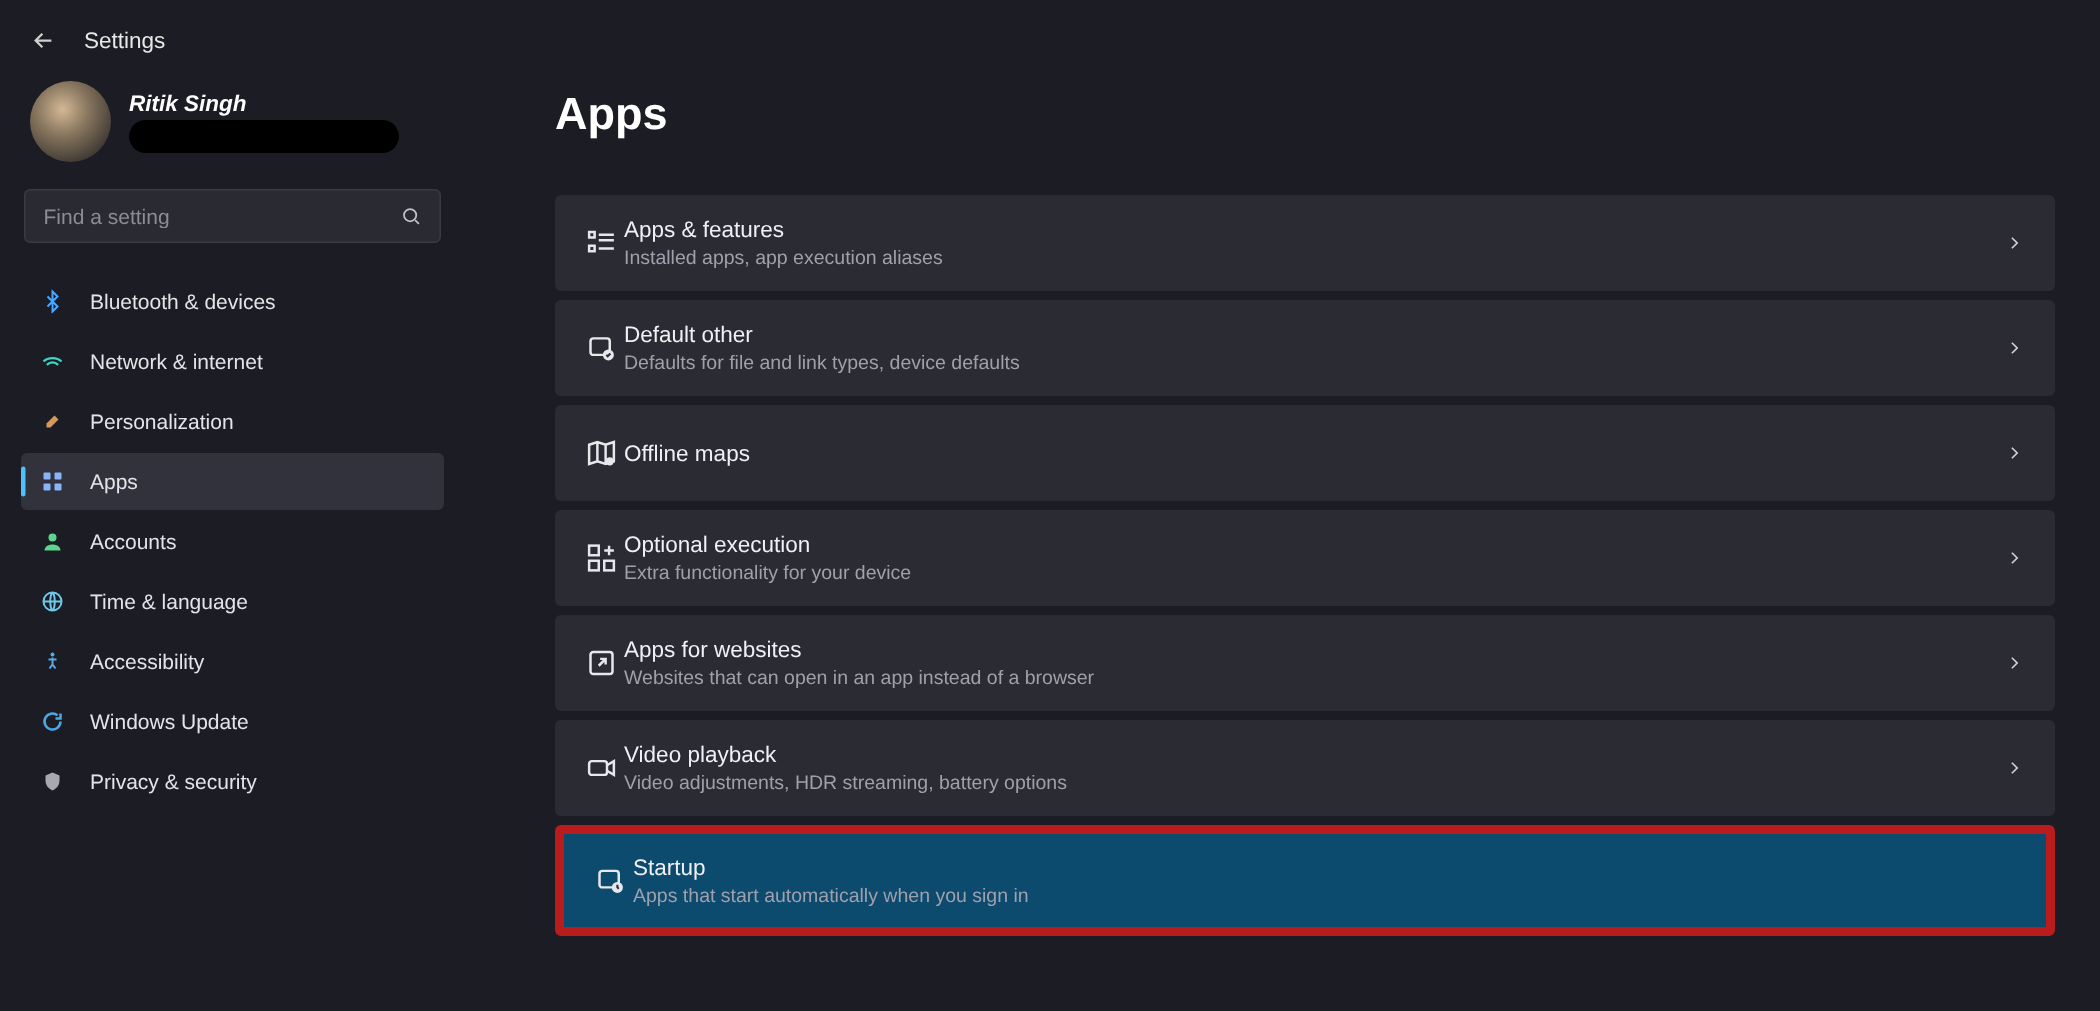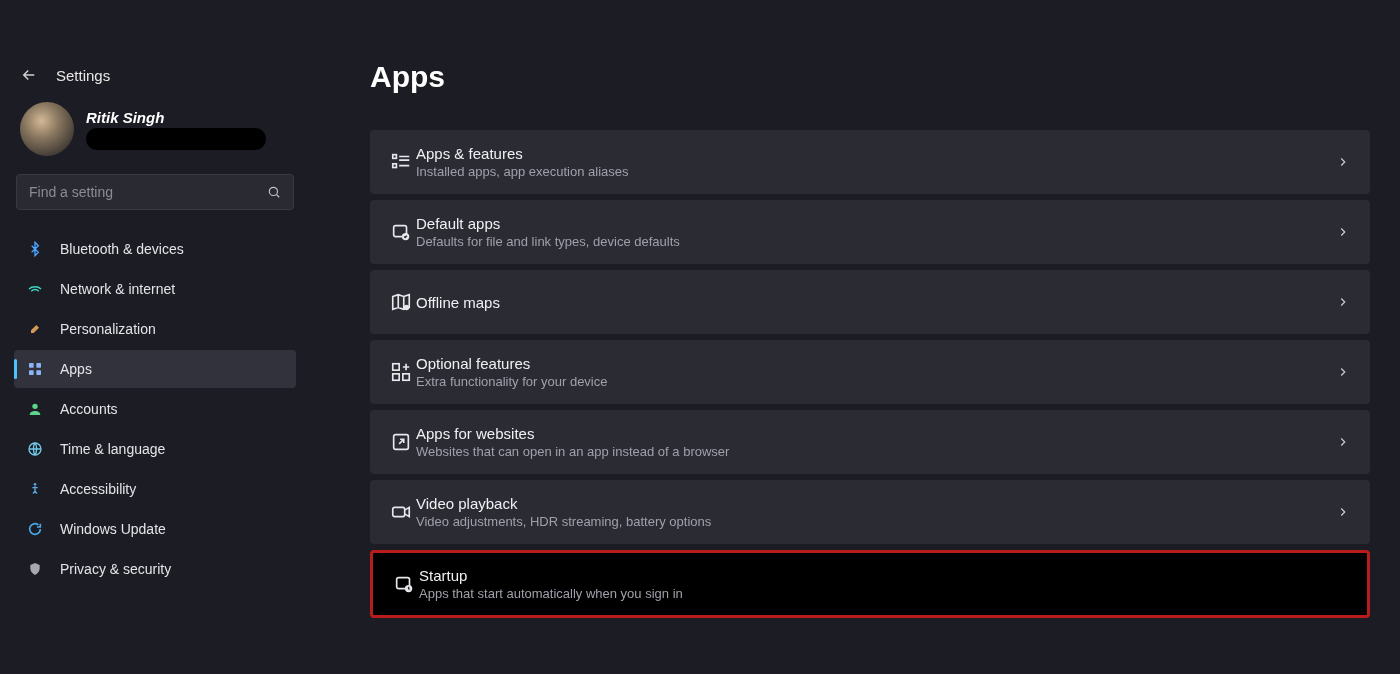--- a/index.html
+++ b/index.html
@@ -10,21 +10,20 @@
     width: 1400px;
     height: 674px;
     overflow: hidden;
     display: flex;
   }
   .sidebar {
     width: 310px;
     padding: 18px 14px;
     display: flex;
     flex-direction: column;
-    margin-top: 48px;
   }
   .header-row {
     display: flex;
     align-items: center;
     gap: 18px;
     margin-bottom: 18px;
     padding-left: 6px;
   }
   .back-arrow {
     width: 18px; height: 18px;
@@ -125,22 +124,22 @@
     display: flex;
     align-items: center;
     background: #2b2b34;
     border-radius: 4px;
     padding: 14px 20px;
     cursor: pointer;
     gap: 4px;
     min-height: 64px;
   }
   .card.highlight {
-    border: 3px solid #b91c1c;
-    background: #000000;
+    border: 6px solid #b91c1c;
+    background: #0c4a6e;
   }
   .card-icon {
     width: 22px; height: 22px;
     color: #e8e8ec;
     flex-shrink: 0;
   }
   .card-body { flex: 1; display: flex; flex-direction: column; gap: 2px; }
   .card-title { font-size: 15px; font-weight: 500; color: #f0f0f4; }
   .card-desc { font-size: 13px; color: #a0a0ac; }
   .chevron { width: 14px; height: 14px; color: #cfcfd6; }
@@ -274,21 +273,21 @@
         </svg>
     </div>
 
     <div class="card">
       <svg class="card-icon" viewBox="0 0 24 24" fill="none" stroke="currentColor" stroke-width="1.8">
           <rect x="4" y="5" width="14" height="12" rx="2"></rect>
           <circle cx="17" cy="17" r="4" fill="currentColor" stroke="none"></circle>
           <path d="M15.5 17l1 1 2-2" stroke="#2b2b34" stroke-width="1.5"></path>
         </svg>
       <div class="card-body">
-        <span class="card-title">Default apps</span>
+        <span class="card-title">Default other</span>
         <span class="card-desc">Defaults for file and link types, device defaults</span>
       </div>
       <svg class="chevron" viewBox="0 0 24 24" fill="none" stroke="currentColor" stroke-width="2">
           <path d="M9 6l6 6-6 6"></path>
         </svg>
     </div>
 
     <div class="card">
       <svg class="card-icon" viewBox="0 0 24 24" fill="none" stroke="currentColor" stroke-width="1.8">
           <path d="M3 6l6-2 6 2 6-2v14l-6 2-6-2-6 2V6zM9 4v14M15 6v14"></path>
@@ -303,21 +302,21 @@
     </div>
 
     <div class="card">
       <svg class="card-icon" viewBox="0 0 24 24" fill="none" stroke="currentColor" stroke-width="1.8">
           <rect x="3" y="3" width="7" height="7"></rect>
           <rect x="3" y="14" width="7" height="7"></rect>
           <rect x="14" y="14" width="7" height="7"></rect>
           <path d="M17.5 3v7M14 6.5h7"></path>
         </svg>
       <div class="card-body">
-        <span class="card-title">Optional features</span>
+        <span class="card-title">Optional execution</span>
         <span class="card-desc">Extra functionality for your device</span>
       </div>
       <svg class="chevron" viewBox="0 0 24 24" fill="none" stroke="currentColor" stroke-width="2">
           <path d="M9 6l6 6-6 6"></path>
         </svg>
     </div>
 
     <div class="card">
       <svg class="card-icon" viewBox="0 0 24 24" fill="none" stroke="currentColor" stroke-width="1.8">
           <rect x="4" y="4" width="16" height="16" rx="2"></rect>

